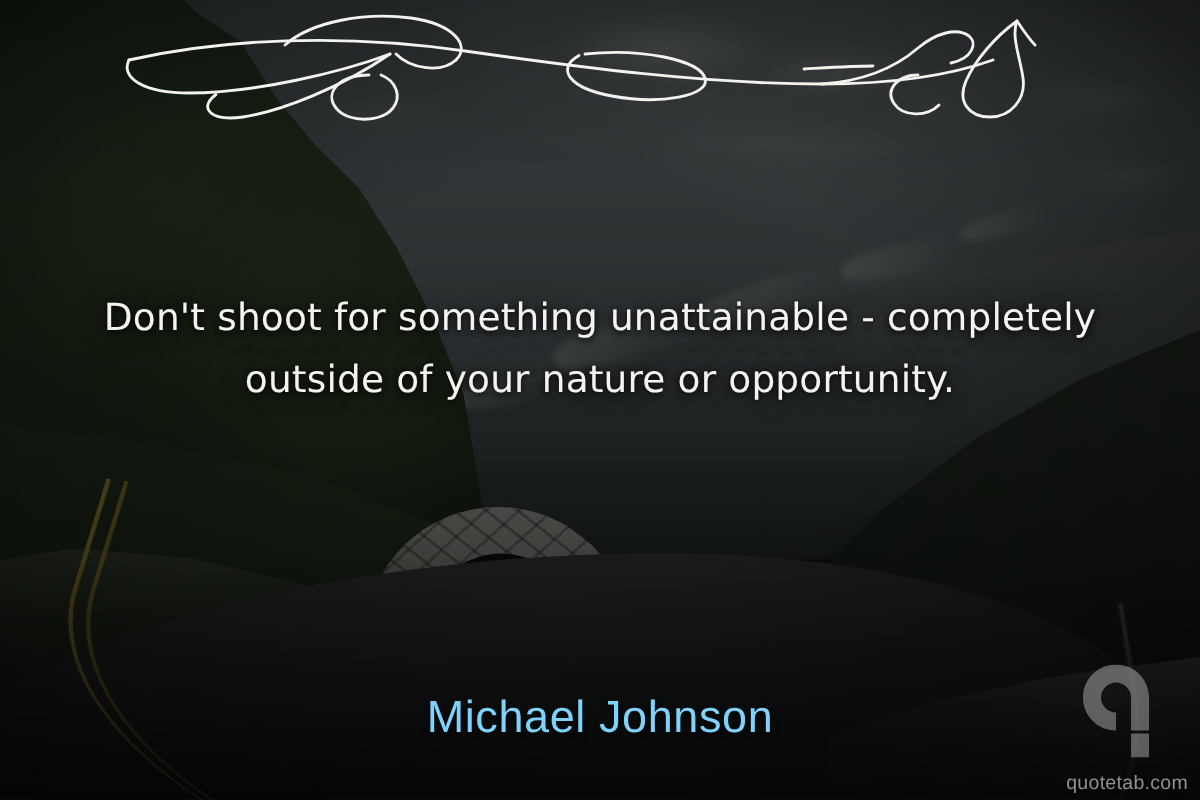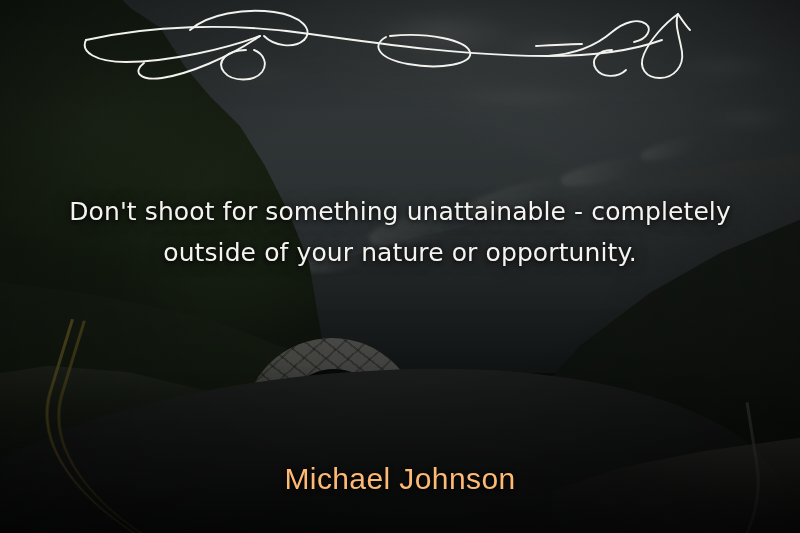--- a/index.html
+++ b/index.html
@@ -240,21 +240,21 @@
     text-shadow: 0 1px 4px rgba(0,0,0,0.85), 0 0 16px rgba(0,0,0,0.55);
     white-space: pre-line;
   }
 
   .author {
     position: absolute;
     left: 0;
     right: 0;
     top: 462px;
     text-align: center;
-    color: #fdba74;
+    color: #7dd3fc;
     font-family: "Liberation Sans", sans-serif;
     font-size: 30px;
     font-weight: 400;
     letter-spacing: 0.4px;
     text-shadow: 0 1px 5px rgba(0,0,0,0.8);
   }
 
   
   .watermark {
     position: absolute;
@@ -354,15 +354,27 @@
         <path d="M534 44 C 520 44, 512 54, 518 63 C 524 72, 540 72, 548 64"></path>
 
         <path d="M458 40 C 476 39, 492 38, 504 38"></path>
       </svg>
     </div>
 
     <div class="quote-text">Don't shoot for something unattainable - completely outside of your nature or opportunity.</div>
 
     <div class="author">Michael Johnson</div>
 
+    <div class="watermark">
+      <div class="wm-mark">
+        <svg viewBox="0 0 56 62" xmlns="http://www.w3.org/2000/svg">
+          <path d="M22 0 C 9.8 0 0 9.8 0 22 C 0 34.2 9.8 44 22 44 L 22 32
+                   C 16.5 32 12 27.5 12 22 C 12 16.5 16.5 12 22 12
+                   C 27.5 12 32 16.5 32 22 L 32 44 L 44 44 L 44 22
+                   C 44 9.8 34.2 0 22 0 Z" fill="#cfcfcb"></path>
+          <rect x="32" y="46" width="12" height="16" fill="#cfcfcb"></rect>
+        </svg>
+      </div>
+      <div class="wm-word">quotetab.com</div>
+    </div>
 
   </div>
 </div>
 
 </body></html>

